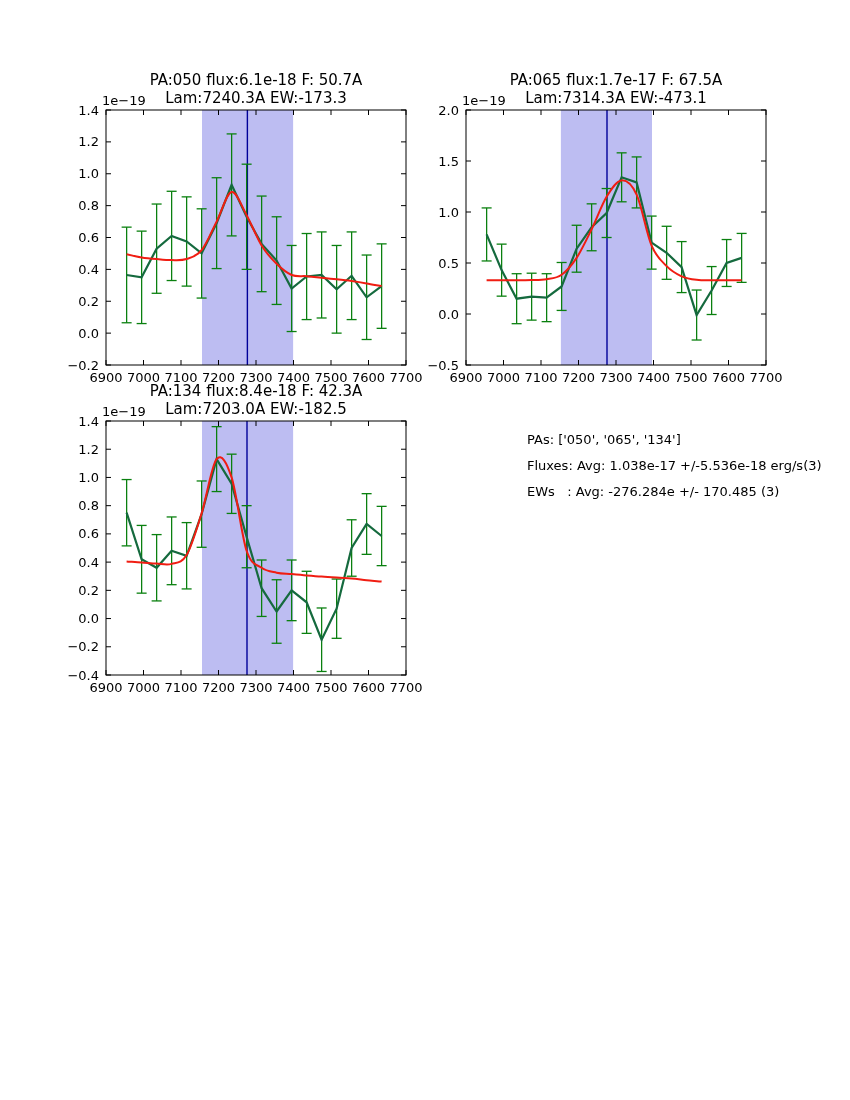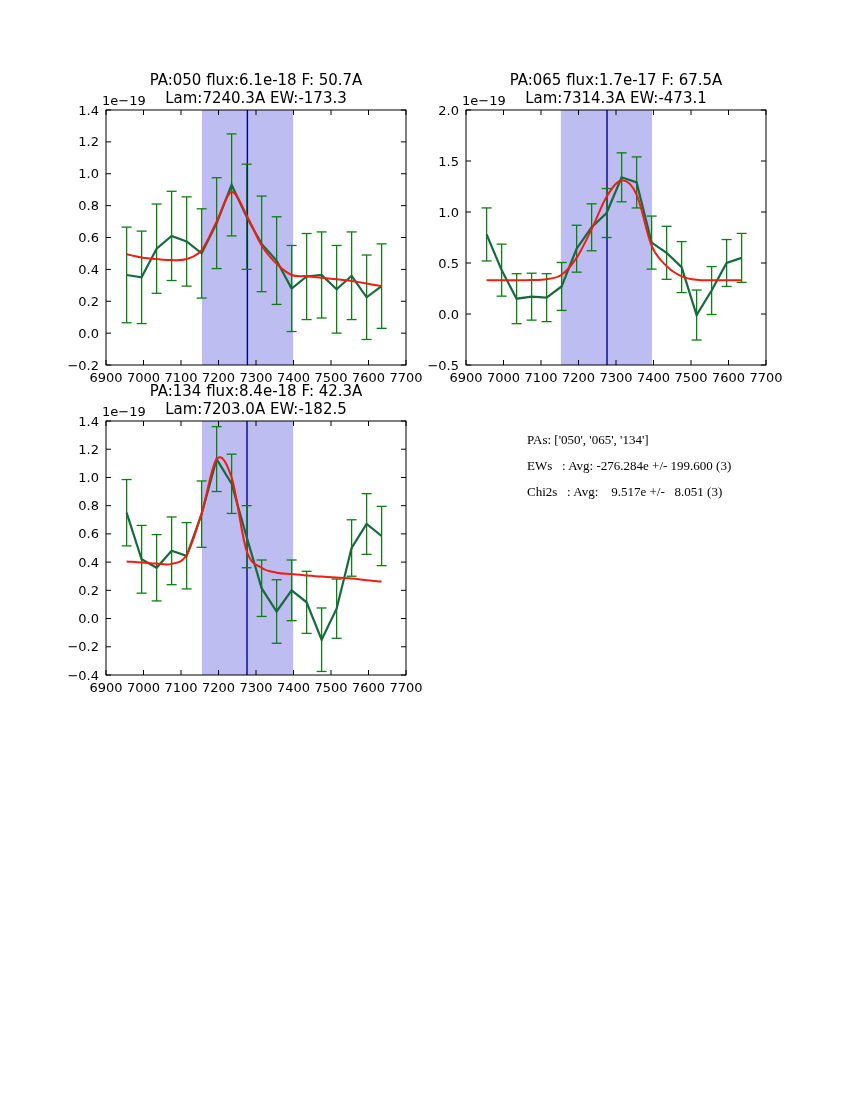--- a/index.html
+++ b/index.html
@@ -1,20 +1,20 @@
 <!DOCTYPE html>
 <html><head>
 <meta charset="utf-8">
 <style>
   html,body{margin:0;padding:0;background:#ffffff;}
   .page{position:relative;width:850px;height:1100px;background:#ffffff;overflow:hidden;
         font-family:"DejaVu Sans","Liberation Sans",sans-serif;}
   .chart-layer{position:absolute;left:0;top:0;width:850px;height:1100px;}
   .chart-svg{position:absolute;}
-  .stats{position:absolute;left:527px;top:427px;font-family:Liberation Serif, serif;}
+  .stats{position:absolute;left:527px;top:427px;}
   .stats .line{font-size:13px;line-height:26px;color:#000000;white-space:pre;}
   svg text{fill:#000000;font-family:"DejaVu Sans","Liberation Sans",sans-serif;}
 </style>
 </head>
 <body>
 <div class="page">
 
   <div class="chart-layer" id="charts">
       <svg width="396" height="337" class="chart-svg" style="left: 36px; top: 62px;">
         <rect x="166" y="48" width="91.125" height="255" fill="#bdbdf2"></rect>
@@ -367,17 +367,17 @@
         <line x1="365" y1="48" x2="370" y2="48" stroke="#000000" stroke-width="1"></line>
         <text x="63" y="52.5" text-anchor="end" font-size="13px">1.4</text>
         <text x="220" y="23" text-anchor="middle" font-size="15px">PA:134 flux:8.4e-18 F: 42.3A</text>
         <text x="220" y="41" text-anchor="middle" font-size="15px">Lam:7203.0A EW:-182.5</text>
         <text x="66" y="43" text-anchor="start" font-size="13px">1e−19</text>
       </svg>
     </div>
 
   <div class="stats">
     <div class="line">PAs: ['050', '065', '134']</div>
-    <div class="line">EWs   : Avg: -276.284e +/- 199.600 (3)</div>
-    <div class="line">Chi2s   : Avg:    9.517e +/-   8.051 (3)</div>
+    <div class="line">Fluxes: Avg: 1.038e-17 +/-5.536e-18 erg/s(3)</div>
+    <div class="line">EWs   : Avg: -276.284e +/- 170.485 (3)</div>
   </div>
 
 </div>
 
 </body></html>

